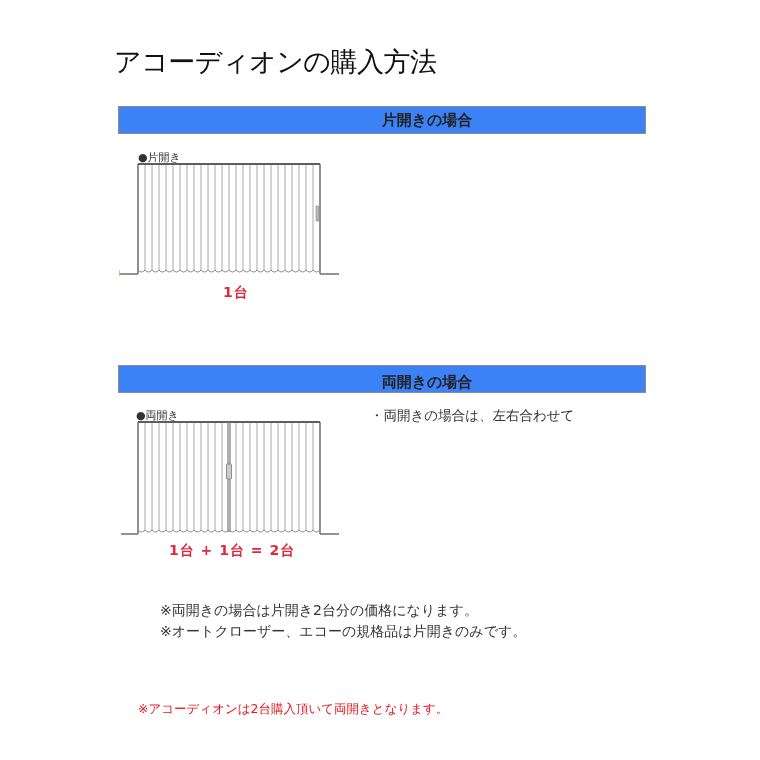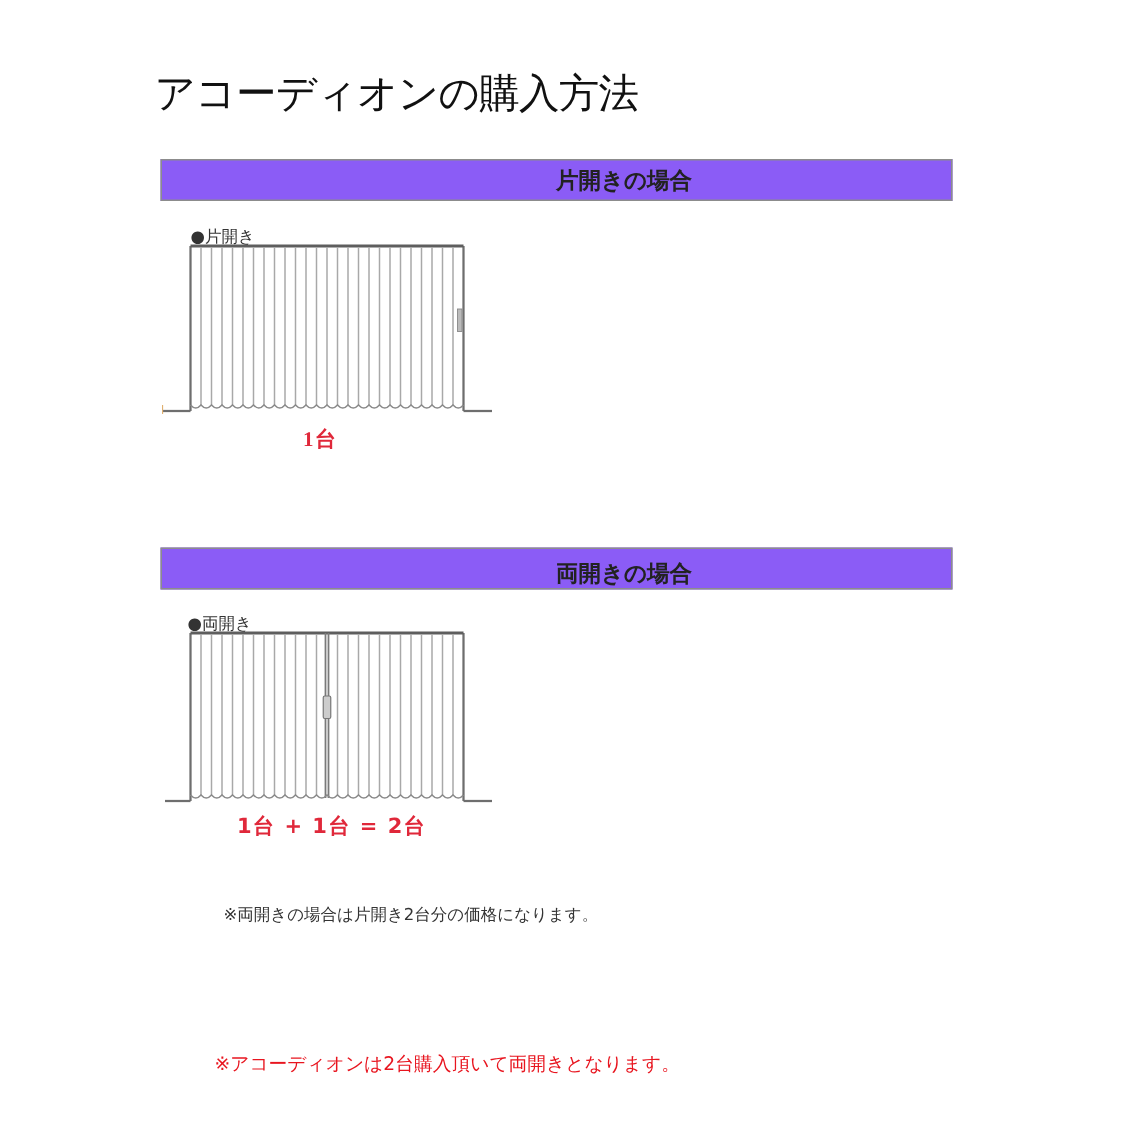--- a/index.html
+++ b/index.html
@@ -1,27 +1,27 @@
 <!DOCTYPE html>
 <html><head>
   <meta charset="utf-8">
   <style>
     html, body { margin: 0; padding: 0; background: #ffffff; }
     body { width: 760px; height: 760px; position: relative; overflow: hidden;
            font-family: "DejaVu Sans", "Liberation Sans", sans-serif; color: #222; }
-    .abs { position: absolute; }
+    .abs { position: absolute; margin-left: 11px; }
     .page-title { left: 103px; top: 44px; font-size: 27px; color: #111; letter-spacing: -0.5px; white-space: nowrap; }
     .section-header { left: 107px; width: 528px; height: 28px; border: 1.5px solid #8c8c8c; box-sizing: border-box;
-                      display: flex; align-items: center; justify-content: center; background: #8b5cf6; }
+                      display: flex; align-items: center; justify-content: center; background: #3b82f6; }
     .section-header span { font-size: 15px; font-weight: bold; color: #222; padding-left: 90px; }
     .diagram-label { font-size: 11px; color: #333; white-space: nowrap; }
     .count-label { color: #e0283a; font-size: 14px; font-weight: bold; white-space: nowrap; letter-spacing: 1px; }
     .side-note { font-size: 13.5px; color: #333; line-height: 19px; white-space: nowrap; }
-    .notes { left: 149px; top: 600px; font-size: 11px; color: #333; line-height: 20.5px; white-space: nowrap; }
-    .warn { left: 143px; top: 702px; font-size: 12.5px; color: #e8151f; line-height: 14px; white-space: nowrap; }
+    .notes { left: 149px; top: 600px; font-size: 14px; color: #333; line-height: 20.5px; white-space: nowrap; }
+    .warn { left: 127px; top: 702px; font-size: 12.5px; color: #e8151f; line-height: 14px; white-space: nowrap; }
     svg { display: block; }
   </style>
 </head>
 <body>
 
 <div class="abs page-title">アコーディオンの購入方法</div>
 
 <div class="abs section-header" style="top:106px;">
   <span>片開きの場合</span>
 </div>
@@ -66,21 +66,21 @@
         <line x1="187" y1="3" x2="187" y2="108"></line>
       <line x1="194" y1="3" x2="194" y2="108"></line>
     </g>
 
     <path d="M19 108 q3.5 4 7 0 q3.5 4 7 0 q3.5 4 7 0 q3.5 4 7 0 q3.5 4 7 0 q3.5 4 7 0 q3.5 4 7 0 q3.5 4 7 0 q3.5 4 7 0 q3.5 4 7 0 q3.5 4 7 0 q3.5 4 7 0 q3.5 4 7 0 q3.5 4 7 0 q3.5 4 7 0 q3.5 4 7 0 q3.5 4 7 0 q3.5 4 7 0 q3.5 4 7 0 q3.5 4 7 0 q3.5 4 7 0 q3.5 4 7 0 q3.5 4 7 0 q3.5 4 7 0 q3.5 4 7 0 q3.5 4 7 0" fill="none" stroke="#8a8a8a" stroke-width="1"></path>
 
     <rect x="197" y="44" width="3" height="15" fill="#bbb" stroke="#888" stroke-width="0.6"></rect>
   </svg>
 </div>
 
-<div class="abs count-label" style="left:202px; top:284px;font-family:Liberation Serif, serif;">1台</div>
+<div class="abs count-label" style="left:212px; top:284px;">1台</div>
 
 <div class="abs section-header" style="top:365px;align-items:flex-end;">
   <span>両開きの場合</span>
 </div>
 
 <div class="abs diagram-label" style="left:125px; top:408px;">●両開き</div>
 
 <div class="abs" style="left:108px; top:420px;">
   <svg width="222" height="116" viewBox="0 0 222 116">
     <line x1="2" y1="114" x2="19" y2="114" stroke="#6e6e6e" stroke-width="1.5"></line>
@@ -118,21 +118,23 @@
     <line x1="109" y1="2" x2="109" y2="112" stroke="#7a7a7a" stroke-width="1.2"></line>
     <line x1="111" y1="2" x2="111" y2="112" stroke="#7a7a7a" stroke-width="1.2"></line>
     <path d="M19 110 q3.5 4 7 0 q3.5 4 7 0 q3.5 4 7 0 q3.5 4 7 0 q3.5 4 7 0 q3.5 4 7 0 q3.5 4 7 0 q3.5 4 7 0 q3.5 4 7 0 q3.5 4 7 0 q3.5 4 7 0 q3.5 4 7 0 q3.5 4 7 0 q3.5 4 7 0 q3.5 4 7 0 q3.5 4 7 0 q3.5 4 7 0 q3.5 4 7 0 q3.5 4 7 0 q3.5 4 7 0 q3.5 4 7 0 q3.5 4 7 0 q3.5 4 7 0 q3.5 4 7 0 q3.5 4 7 0 q3.5 4 7 0" fill="none" stroke="#8a8a8a" stroke-width="1"></path>
     <rect x="107.5" y="44" width="5" height="15" rx="1" fill="#ccc" stroke="#777" stroke-width="0.8"></rect>
   </svg>
 </div>
 
 <div class="abs count-label" style="left:158px; top:542px;">1台 + 1台 = 2台</div>
 
 <div class="abs side-note" style="left:359px; top:406px;">
+  <div>・両開きの場合は、左右合わせて</div>
 </div>
 
 <div class="abs notes">
   <div>※両開きの場合は片開き2台分の価格になります。</div>
+  <div>※オートクローザー、エコーの規格品は片開きのみです。</div>
 </div>
 
 <div class="abs warn">
   <div>※アコーディオンは2台購入頂いて両開きとなります。</div>
 </div>
 
 </body></html>

